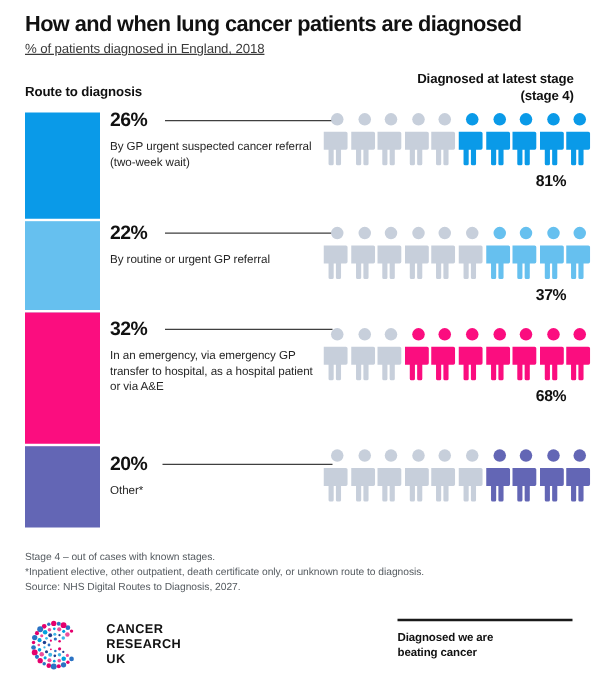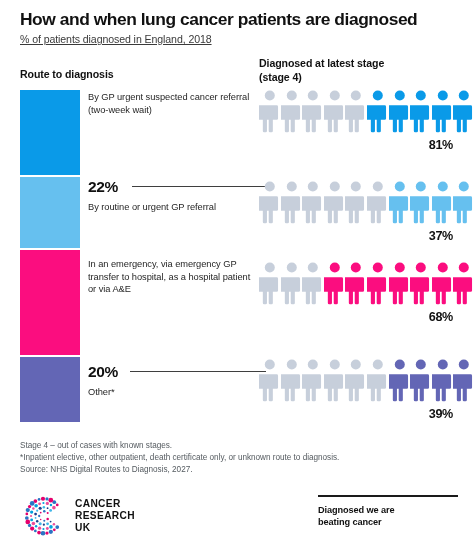--- a/index.html
+++ b/index.html
@@ -29,21 +29,21 @@
   }
 
   
   #col-head-left {
     position: absolute; left: 20px; top: 68px;
     font-size: 10.6px; font-weight: bold; color: #111; letter-spacing: -0.1px;
   }
   #col-head-right {
     position: absolute; left: 259px; top: 57px; width: 200px;
     font-size: 10.6px; font-weight: bold; color: #111;
-    line-height: 1.28; letter-spacing: -0.1px;
+    line-height: 1.28; letter-spacing: -0.1px; text-align: right;
   }
 
   
   #stackbar {
     position: absolute; left: 20px; top: 90px;
     width: 60px; height: 332px;
     display: flex; flex-direction: column;
   }
   .bar-seg { width: 100%; border-bottom: 2px solid #ffffff; }
   .bar-seg:last-child { border-bottom: none; }
@@ -90,21 +90,21 @@
   #notes {
     position: absolute; left: 20px; top: 440px; width: 440px;
     font-size: 8.2px; color: #555b60; line-height: 1.48;
     letter-spacing: -0.02px;
   }
   #notes div { white-space: nowrap; }
 
   
   #logo-wrap {
     position: absolute; left: 20px; top: 492px;
-    display: flex; align-items: center; gap: 7px;
+    display: flex; align-items: center; gap: 17px;
   }
   #logo-mark { width: 48px; height: 48px; display: block; }
   #logo-text {
     font-size: 10.2px; font-weight: bold; color: #111;
     line-height: 1.18; letter-spacing: 0.35px;
   }
 
   #tagline-wrap { position: absolute; left: 318px; top: 495px; width: 142px; }
   #tagline-rule { width: 140px; height: 1.6px; background: #1a1a1a; }
   #tagline {
@@ -129,32 +129,40 @@
   </div>
 
   <div id="stackbar">
       <div class="bar-seg" style="flex: 26 0 0px; background: rgb(10, 154, 232);"></div>
       <div class="bar-seg" style="flex: 22 0 0px; background: rgb(102, 192, 239);"></div>
       <div class="bar-seg" style="flex: 32 0 0px; background: rgb(251, 13, 127);"></div>
       <div class="bar-seg" style="flex: 20 0 0px; background: rgb(99, 102, 181);"></div>
     </div>
 
   <div class="row" id="row0">
+    <div class="row-head">
+      <div class="pct">26%</div>
+      <div class="connector" style="left:44px;width:134px;"></div>
+    </div>
     <div class="row-desc">By GP urgent suspected cancer referral (two-week wait)</div>
   </div>
 
   <div class="row" id="row1">
     <div class="row-head">
       <div class="pct">22%</div>
       <div class="connector" style="left:44px;width:134px;"></div>
     </div>
     <div class="row-desc">By routine or urgent GP referral</div>
   </div>
 
   <div class="row" id="row2">
+    <div class="row-head">
+      <div class="pct">32%</div>
+      <div class="connector" style="left:44px;width:134px;"></div>
+    </div>
     <div class="row-desc">In an emergency, via emergency GP transfer to hospital, as a hospital patient or via A&amp;E</div>
   </div>
 
   <div class="row" id="row3">
     <div class="row-head">
       <div class="pct">20%</div>
       <div class="connector" style="left:42px;width:136px;"></div>
     </div>
     <div class="row-desc">Other*</div>
   </div>
@@ -410,21 +418,20 @@
             <path d="M4.0 17.2 h14 a1.4 1.4 0 0 1 1.4 1.4 v12.0 a1.4 1.4 0 0 1 -1.4 1.4 h-3.9 v11.3 a1.3 1.3 0 0 1 -1.3 1.3 h-1.6 a1.3 1.3 0 0 1 -1.3 -1.3 v-11.3 h-1.8 v11.3 a1.3 1.3 0 0 1 -1.3 1.3 h-1.6 a1.3 1.3 0 0 1 -1.3 -1.3 v-11.3 h-3.9 a1.4 1.4 0 0 1 -1.4 -1.4 v-12.0 a1.4 1.4 0 0 1 1.4 -1.4 z" fill="#6366b5"></path>
           </svg>
         </div>
         <div class="fig">
           <svg viewBox="0 0 22 46" xmlns="http://www.w3.org/2000/svg">
             <circle cx="11" cy="7.2" r="5.1" fill="#6366b5"></circle>
             <path d="M4.0 17.2 h14 a1.4 1.4 0 0 1 1.4 1.4 v12.0 a1.4 1.4 0 0 1 -1.4 1.4 h-3.9 v11.3 a1.3 1.3 0 0 1 -1.3 1.3 h-1.6 a1.3 1.3 0 0 1 -1.3 -1.3 v-11.3 h-1.8 v11.3 a1.3 1.3 0 0 1 -1.3 1.3 h-1.6 a1.3 1.3 0 0 1 -1.3 -1.3 v-11.3 h-3.9 a1.4 1.4 0 0 1 -1.4 -1.4 v-12.0 a1.4 1.4 0 0 1 1.4 -1.4 z" fill="#6366b5"></path>
           </svg>
         </div>
       </div>
-    <div class="picto-pct">39%</div>
   </div>
 
   <div id="notes">
     <div>Stage 4 – out of cases with known stages.</div>
     <div>*Inpatient elective, other outpatient, death certificate only, or unknown route to diagnosis.</div>
     <div>Source: NHS Digital Routes to Diagnosis, 2027.</div>
   </div>
 
   <div id="logo-wrap">
     <svg id="logo-mark" viewBox="0 0 100 100" aria-hidden="true">

